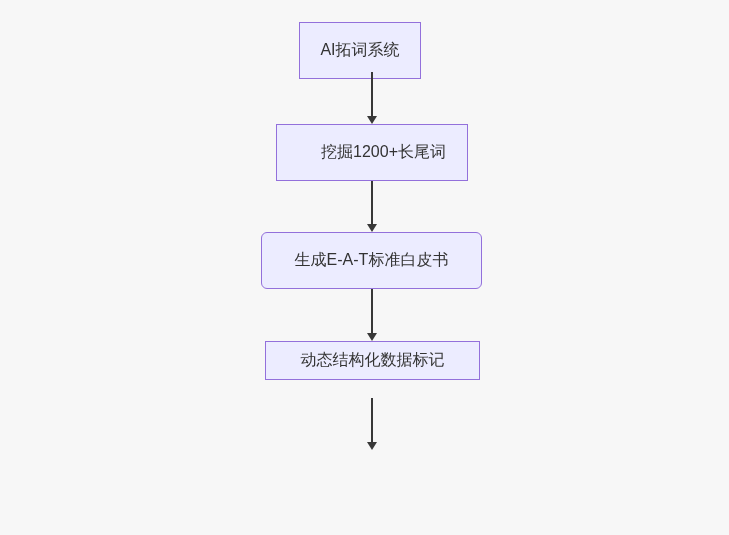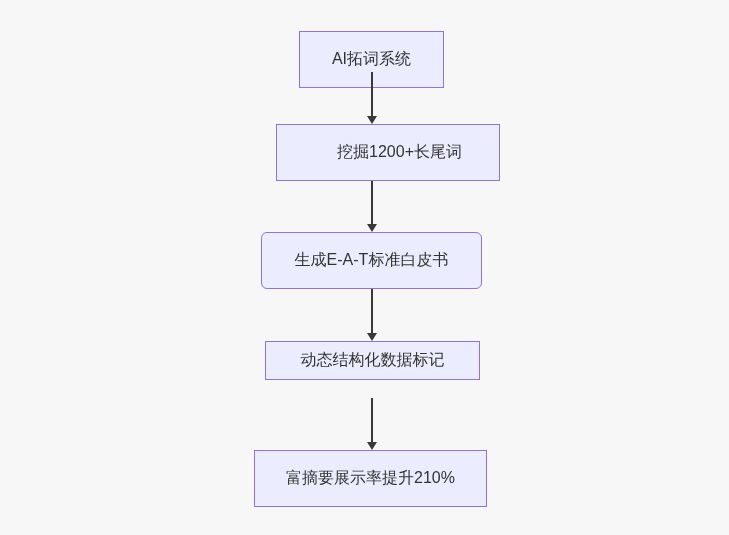--- a/index.html
+++ b/index.html
@@ -22,22 +22,22 @@
     display: flex;
     align-items: center;
     justify-content: center;
   }
   .node-label {
     font-size: 16px;
     color: #333333;
     white-space: nowrap;
     text-align: center;
   }
-  .n1 { left: 299px; top: 31px;  width: 145px; height: 57px; }
-  .n2 { left: 276px; top: 124px; width: 224px; height: 57px; padding-left: 23px; }
+  .n1 { left: 299px; top: 22px;  width: 122px; height: 57px; }
+  .n2 { left: 276px; top: 124px; width: 192px; height: 57px; padding-left: 23px; }
   .n3 { left: 261px; top: 232px; width: 221px; height: 57px; border-radius: 6px; }
   .n4 { left: 265px; top: 341px; width: 215px; height: 39px; }
   .n5 { left: 254px; top: 450px; width: 233px; height: 57px; }
 
   .edge {
     position: absolute;
     left: 366px;
     width: 11px;
   }
   .e1 { top: 72px;  height: 52px; }
@@ -97,17 +97,14 @@
 
   <div class="node n4">
     <span class="node-label">动态结构化数据标记</span>
   </div>
 
   <div class="edge e4">
     <div class="edge-line"></div>
     <div class="edge-head"></div>
   </div>
 
-  <div class="node n5">
-    <span class="node-label">富摘要展示率提升210%</span>
-  </div>
 
 </div>
 
 </body></html>

